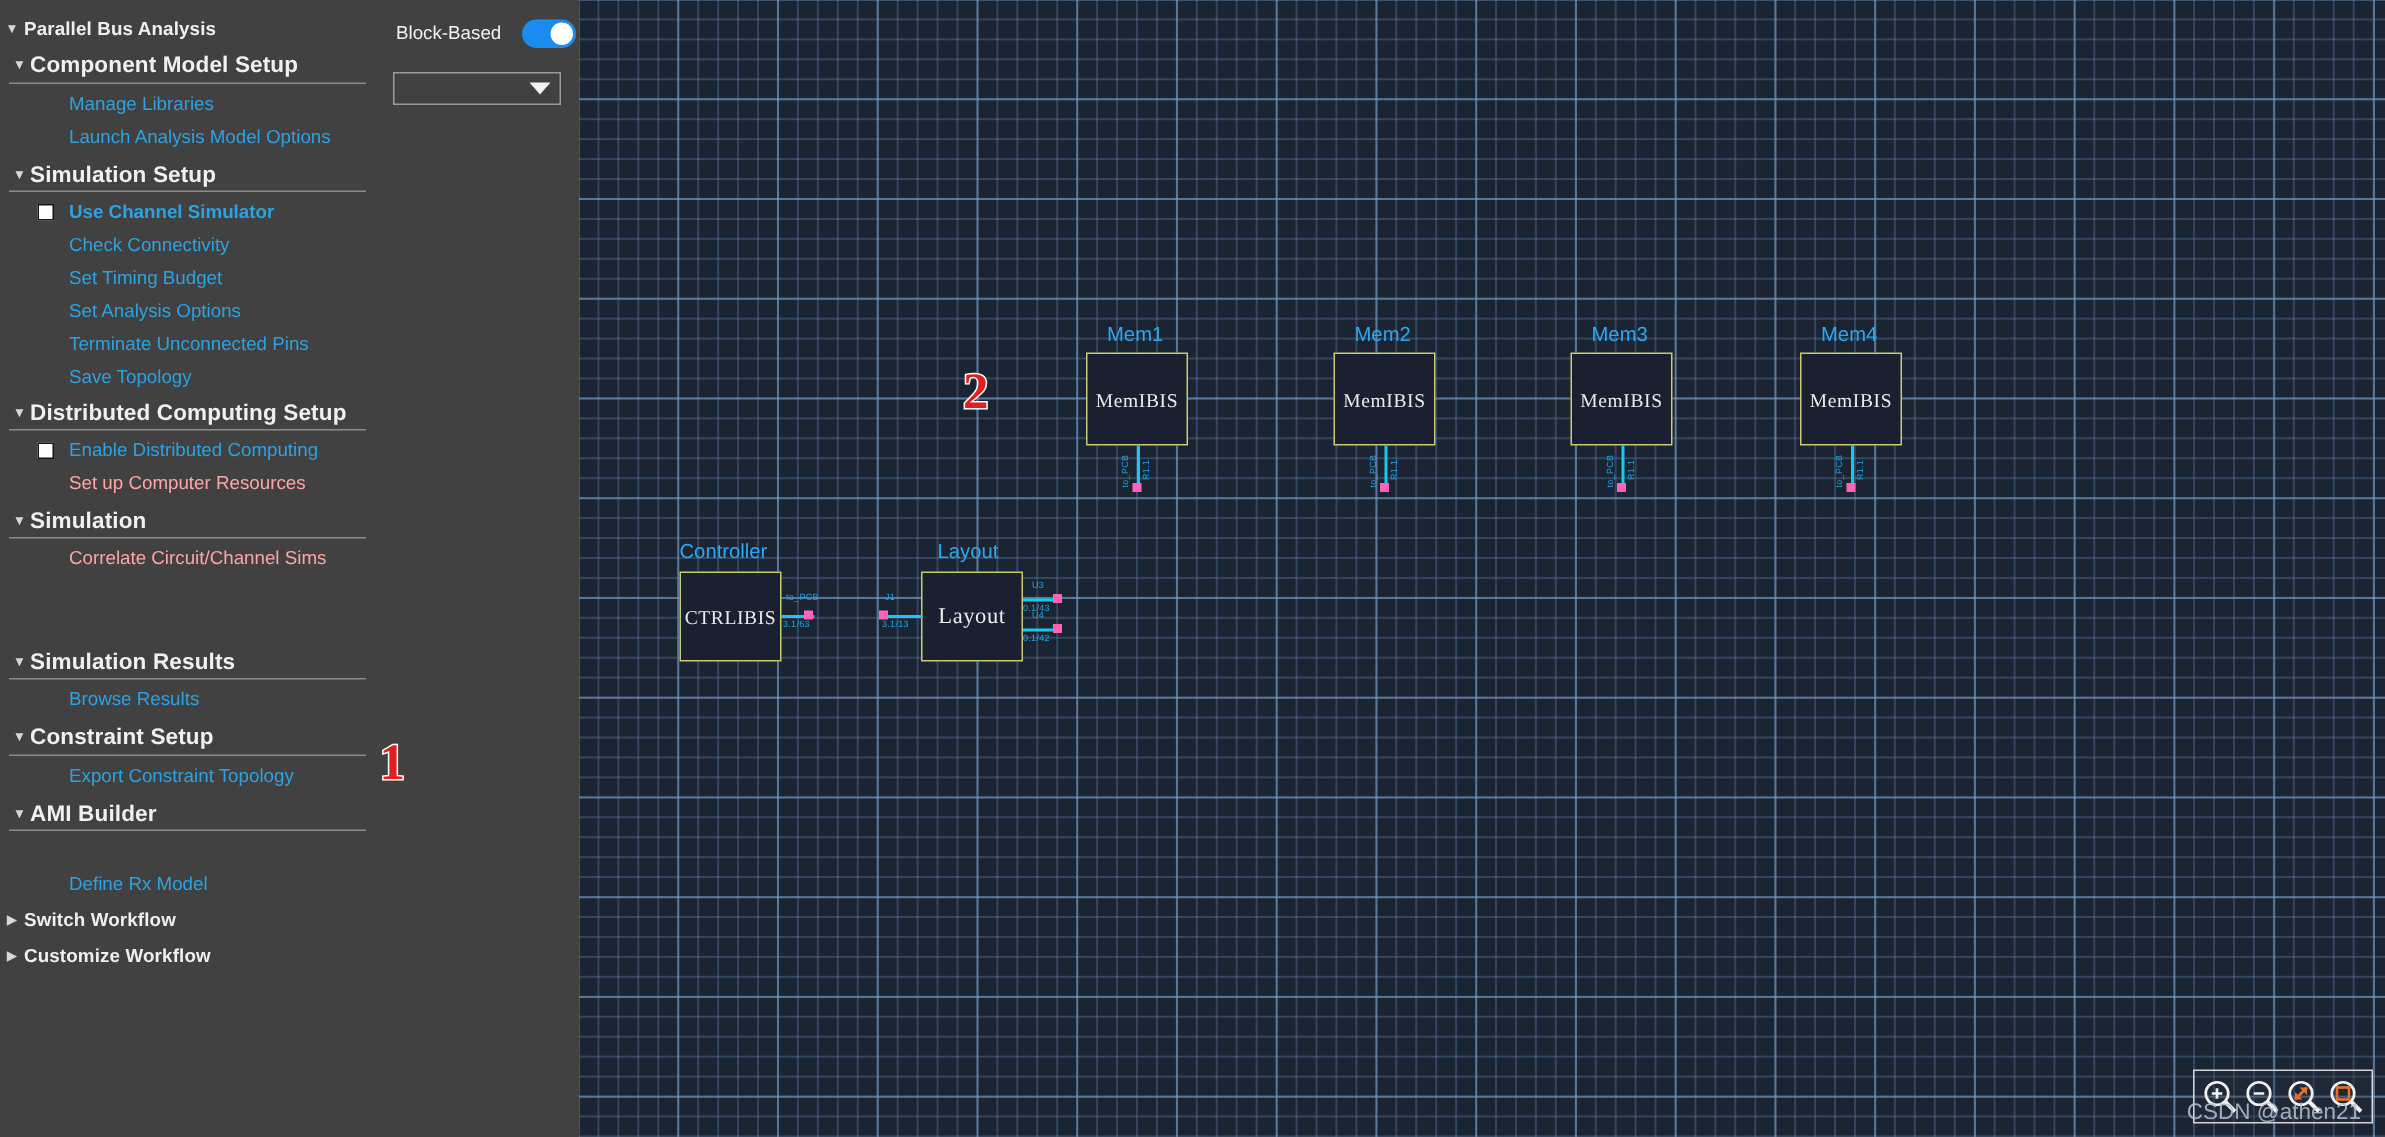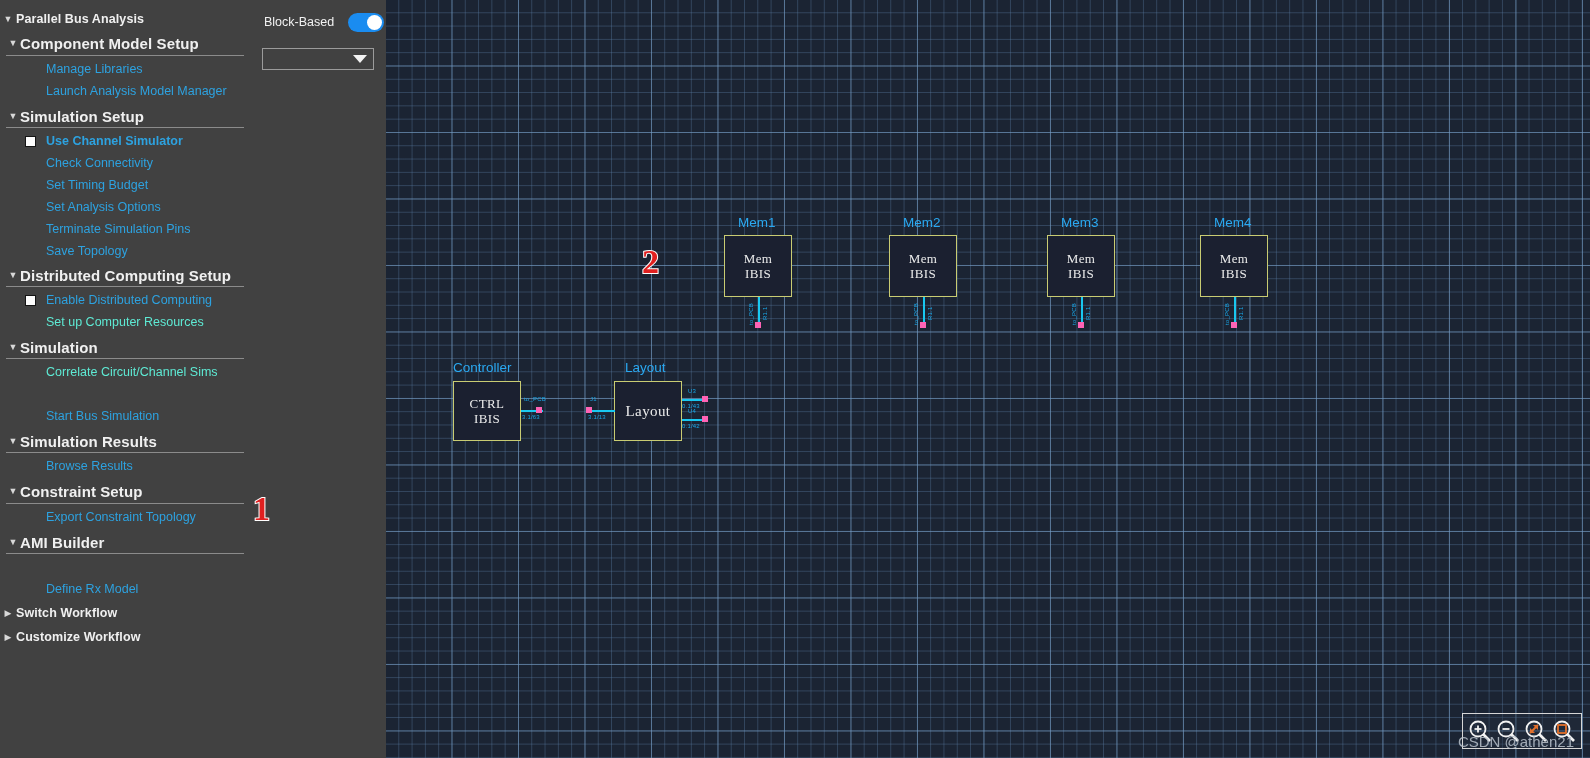--- a/index.html
+++ b/index.html
@@ -42,21 +42,21 @@
     position:absolute;left:6px;width:238px;height:1px;background:#8b8b8b;
   }
   .wf-item{
     position:absolute;left:0;width:250px;height:22px;
     display:flex;align-items:center;
   }
   .wf-item .lbl{
     position:absolute;left:46px;font-size:12.5px;
     color:#2da2e0;white-space:nowrap;
   }
-  .wf-item.dis .lbl{color:#5eead4;}
+  .wf-item.dis .lbl{color:#fca5a5;}
   .wf-item .chk{
     position:absolute;left:25px;top:6px;
     width:11px;height:11px;background:#fdfdfd;border:1.5px solid #141414;
     box-sizing:border-box;
   }
 
   
   #palette{
     position:absolute;left:250px;top:0;width:136px;height:758px;
     background:#414141;
@@ -119,21 +119,21 @@
       linear-gradient(to bottom, rgba(120,160,200,.55) 1px, transparent 1px),
       linear-gradient(to right, rgba(90,125,165,.38) 1px, transparent 1px),
       linear-gradient(to bottom, rgba(90,125,165,.38) 1px, transparent 1px);
     background-size:66.5px 66.5px,66.5px 66.5px,13.3px 13.3px,13.3px 13.3px;
     background-position:-1px -1px,-1px -1px,-1px -1px,-1px -1px;
     overflow:hidden;
   }
   .blk{
     position:absolute;background:#1b2030;border:1.5px solid #c9cc72;
     box-sizing:border-box;
-    display:flex;flex-direction:column;align-items:center;justify-content:center;
+    display:flex;flex-direction:row;align-items:center;justify-content:center;
   }
   .blk .bl-line{
     color:#ececec;font-family:"Liberation Serif", serif;font-size:13px;
     line-height:15px;letter-spacing:.4px;
   }
   .blk-label{
     position:absolute;color:#2aa8f0;font-size:13.5px;white-space:nowrap;
     font-family:"Liberation Sans", sans-serif;
   }
   .wire{position:absolute;background:#19c8f0;}
@@ -182,21 +182,21 @@
 
     <div class="wf-grp" style="top:33px;">
       <span class="tri">▼</span>
       <span class="txt">Component Model Setup</span>
     </div>
     <div class="wf-rule" style="top:55px;"></div>
     <div class="wf-item" style="top:58px;">
       <span class="lbl">Manage Libraries</span>
     </div>
     <div class="wf-item" style="top:80px;">
-      <span class="lbl">Launch Analysis Model Manager</span>
+      <span class="lbl">Launch Analysis Model Options</span>
     </div>
 
     <div class="wf-grp" style="top:106px;">
       <span class="tri">▼</span>
       <span class="txt">Simulation Setup</span>
     </div>
     <div class="wf-rule" style="top:127px;"></div>
     <div class="wf-item" style="top:130px;font-weight:bold;">
       <span class="chk"></span>
       <span class="lbl">Use Channel Simulator</span>
@@ -204,21 +204,21 @@
     <div class="wf-item" style="top:152px;">
       <span class="lbl">Check Connectivity</span>
     </div>
     <div class="wf-item" style="top:174px;">
       <span class="lbl">Set Timing Budget</span>
     </div>
     <div class="wf-item" style="top:196px;">
       <span class="lbl">Set Analysis Options</span>
     </div>
     <div class="wf-item" style="top:218px;">
-      <span class="lbl">Terminate Simulation Pins</span>
+      <span class="lbl">Terminate Unconnected Pins</span>
     </div>
     <div class="wf-item" style="top:240px;">
       <span class="lbl">Save Topology</span>
     </div>
 
     <div class="wf-grp" style="top:265px;">
       <span class="tri">▼</span>
       <span class="txt">Distributed Computing Setup</span>
     </div>
     <div class="wf-rule" style="top:286px;"></div>
@@ -230,23 +230,20 @@
       <span class="lbl">Set up Computer Resources</span>
     </div>
 
     <div class="wf-grp" style="top:337px;">
       <span class="tri">▼</span>
       <span class="txt">Simulation</span>
     </div>
     <div class="wf-rule" style="top:358px;"></div>
     <div class="wf-item dis" style="top:361px;">
       <span class="lbl">Correlate Circuit/Channel Sims</span>
-    </div>
-    <div class="wf-item" style="top:405px;">
-      <span class="lbl">Start Bus Simulation</span>
     </div>
 
     <div class="wf-grp" style="top:431px;">
       <span class="tri">▼</span>
       <span class="txt">Simulation Results</span>
     </div>
     <div class="wf-rule" style="top:452px;"></div>
     <div class="wf-item" style="top:455px;">
       <span class="lbl">Browse Results</span>
     </div>

